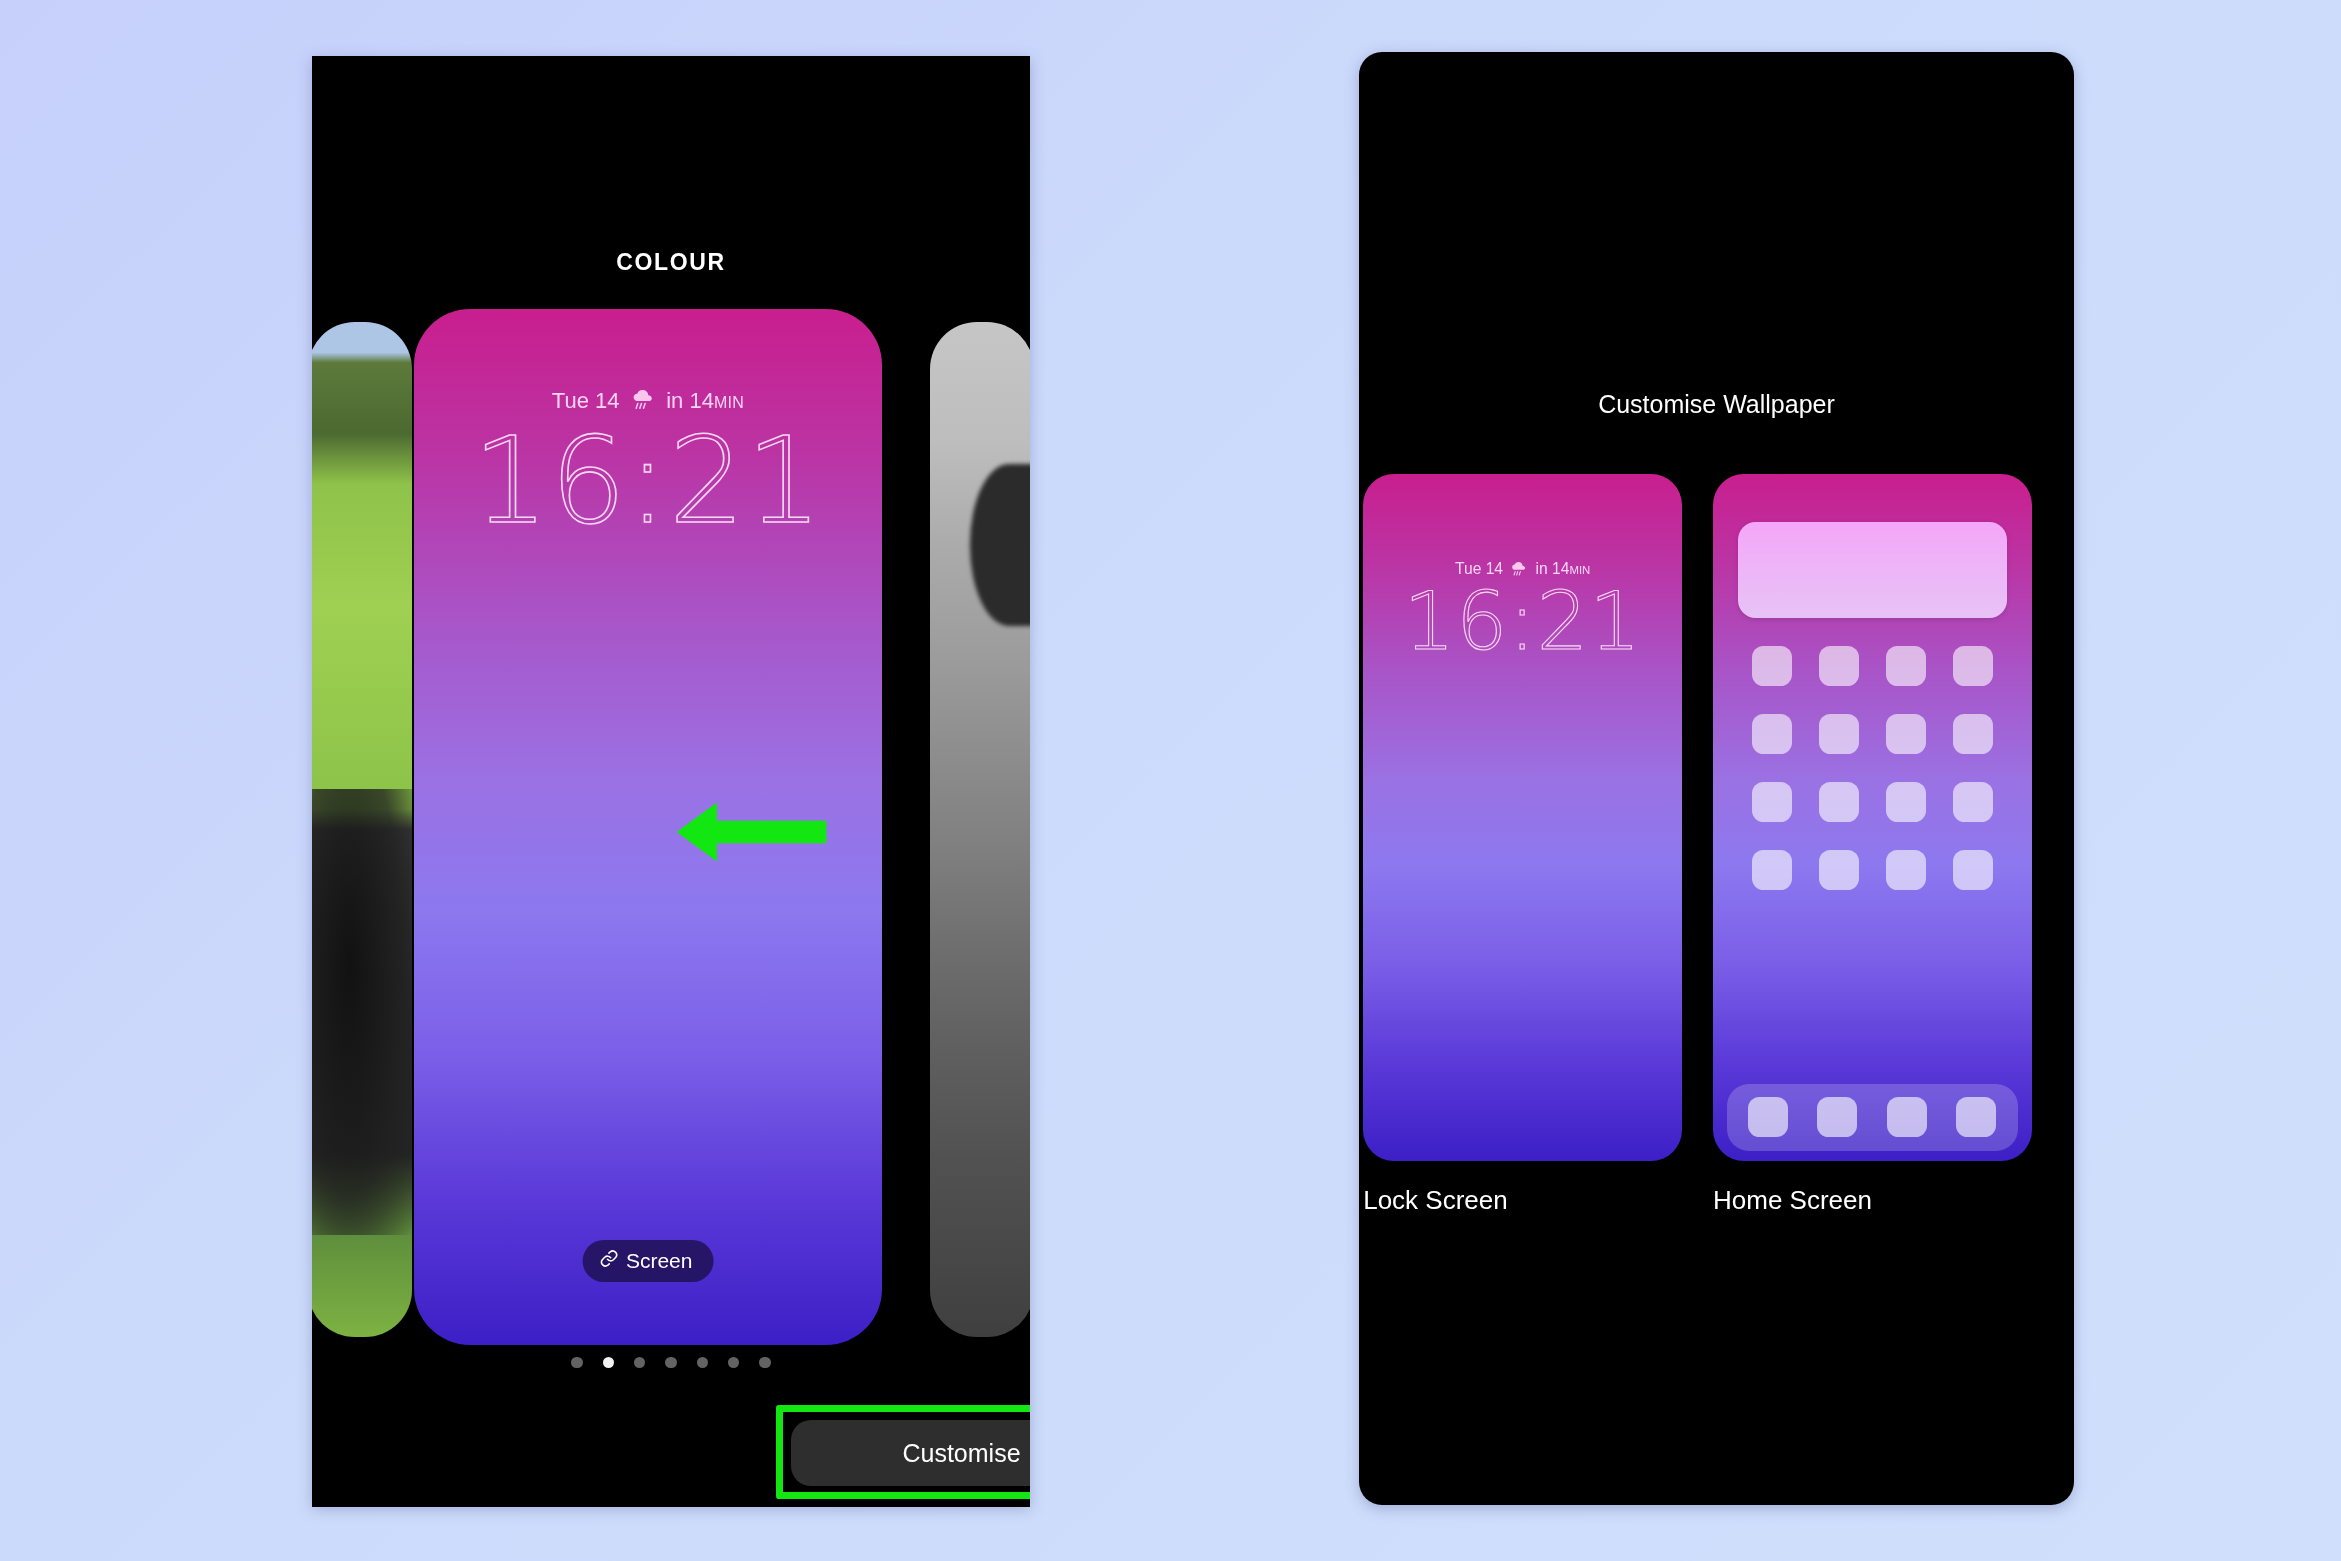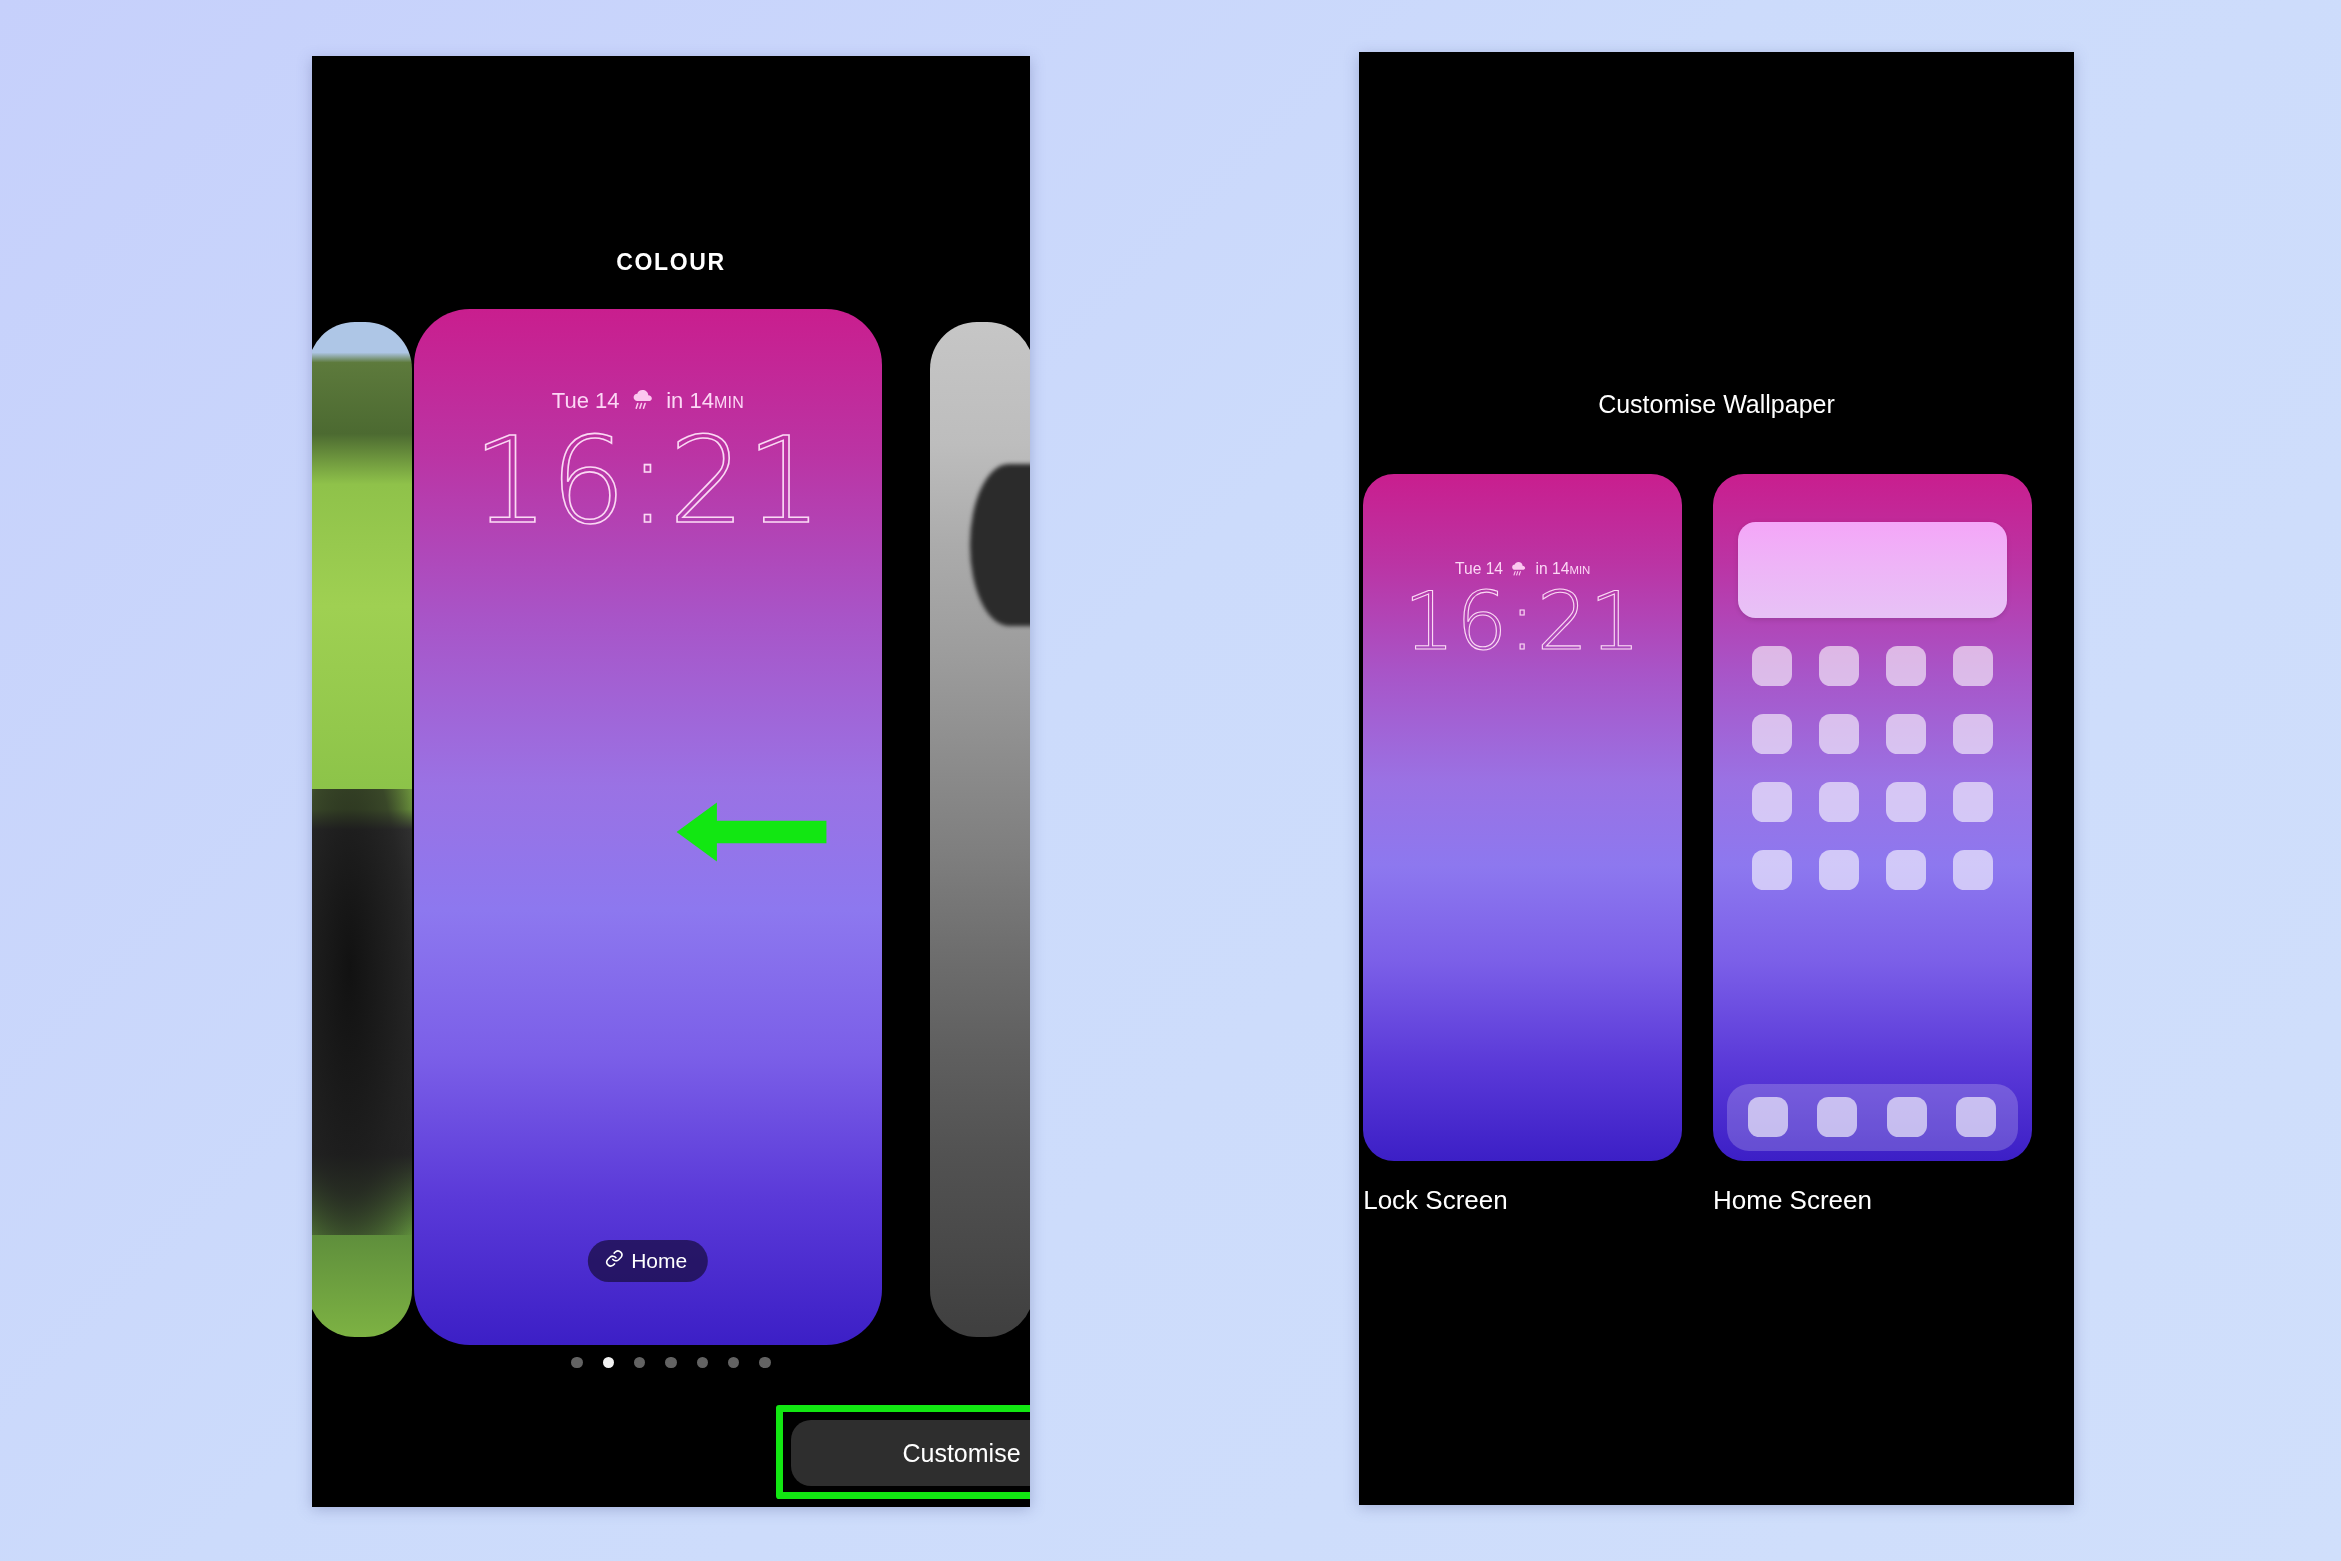--- a/index.html
+++ b/index.html
@@ -17,21 +17,21 @@
 
   
   .phone {
     position: absolute;
     background: #000000;
     overflow: hidden;
     box-shadow: 0 3.1px 13.5px rgba(80,90,150,0.35);
     padding-left: 44px;
   }
   #phone-left  { left: 312px;  top: 56px;  width: 674px; height: 1451px; }
-  #phone-right { left: 1359px; top: 52px;  width: 671px; height: 1453px; }
+  #phone-right { left: 1359px; top: 52px;  width: 671px; height: 1453px; border-radius: 23px; }
 
   
   .section-title {
     position: absolute;
     left: 0; right: 0;
     top: 193px;
     text-align: center;
     color: #ffffff;
     font-size: 23px;
     font-weight: bold;
@@ -331,21 +331,21 @@
 
       <div class="lock-time">16:21</div>
 
       <div class="focus-pill">
         <span>
           <svg width="19" height="19" viewBox="0 0 24 24" fill="none" stroke="#ffffff" stroke-width="2" stroke-linecap="round">
             <path d="M10 13a5 5 0 0 0 7.5.5l3-3a5 5 0 0 0-7-7l-1.7 1.7"></path>
             <path d="M14 11a5 5 0 0 0-7.5-.5l-3 3a5 5 0 0 0 7 7l1.7-1.7"></path>
           </svg>
         </span>
-        <span>Home</span>
+        <span>Screen</span>
       </div>
     </div>
   </div>
 
   <div class="dots">
     <span class="dot"></span>
     <span class="dot active"></span>
     <span class="dot"></span>
     <span class="dot"></span>
     <span class="dot"></span>

